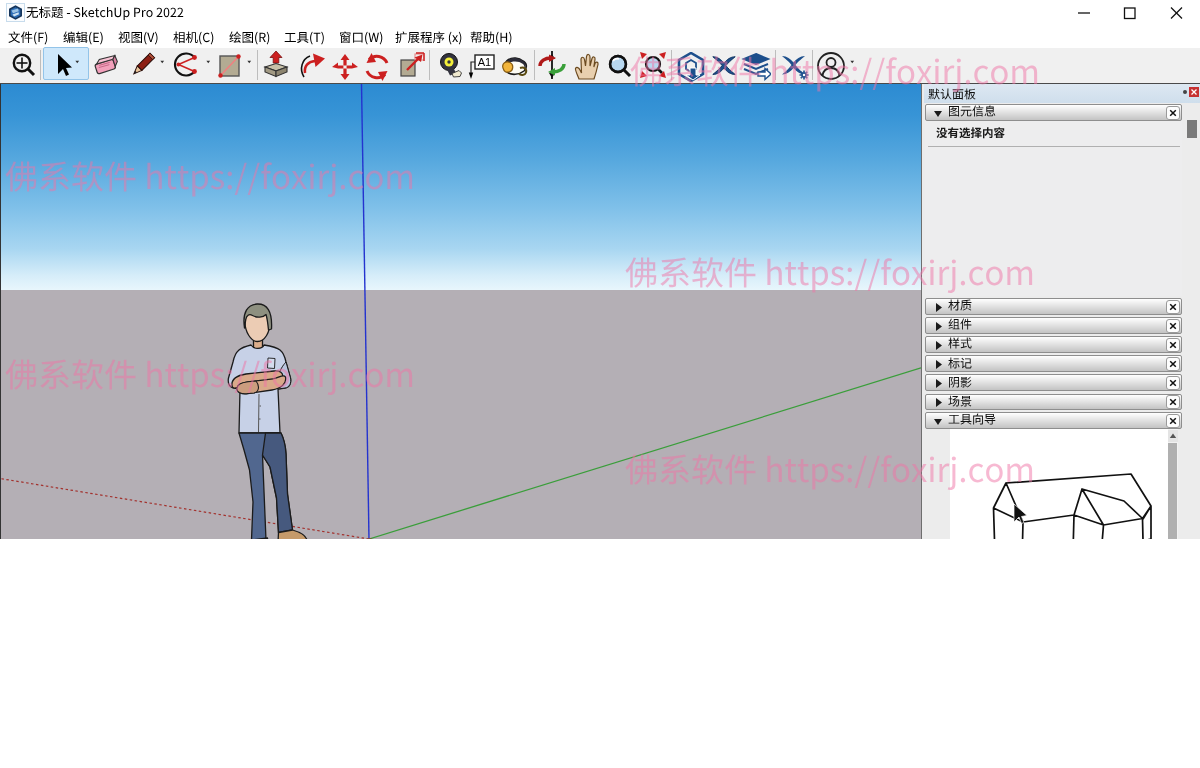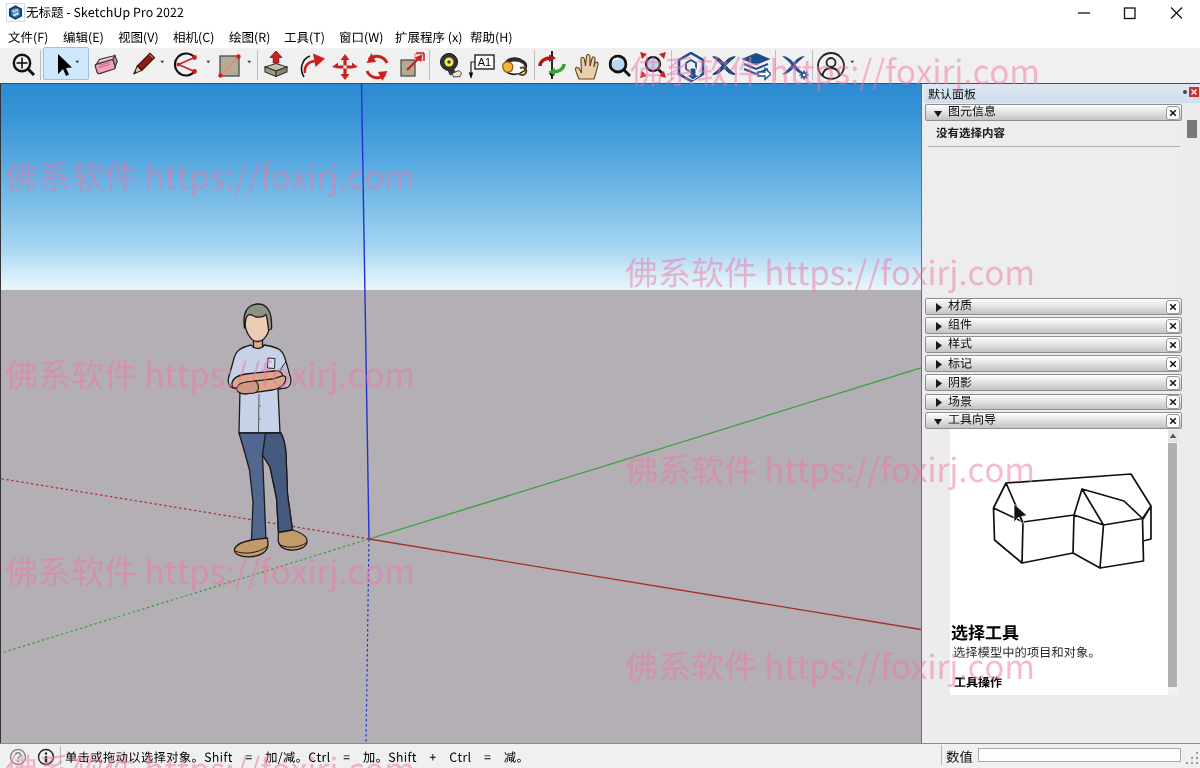--- a/index.html
+++ b/index.html
@@ -1,14 +1,14 @@
 <!DOCTYPE html>
 <html><head><meta charset="utf-8"><style>
 html,body{margin:0;padding:0}
-#root{position:relative;width:1200px;height:768px;overflow:hidden;background:#86efac;font-family:"Liberation Sans",sans-serif}
+#root{position:relative;width:1200px;height:539px;overflow:hidden;background:#86efac;font-family:"Liberation Sans",sans-serif}
 </style></head><body>
 <div id="root">
 <div style="position:absolute;left:0;top:0;width:1200px;height:27px;background:#fff"></div>
 <svg style="position:absolute;left:6px;top:3px" width="19" height="19" viewBox="0 0 19 19">
 <rect x="0.5" y="0.5" width="18" height="18" fill="#fafcfe" stroke="#c8dcEC" stroke-width="1"></rect>
 <g>
 <path d="M9.5 2.2 L16 5.8 L16 13.2 L9.5 16.8 L3 13.2 L3 5.8 Z" fill="#16365c"></path>
 <path d="M9.5 4.2 L14.3 6.8 L14.3 12.3 L9.5 14.9 L4.7 12.3 L4.7 6.8 Z" fill="#2d6db5"></path>
 <path d="M5.5 7.5 L12 5.5 L12.8 8.2 L7 10.2 Z" fill="#9cc3e4"></path>
 <path d="M6.5 11.5 L12.5 9.2 L13 11.2 L8 13.4 Z" fill="#cfe3f2"></path>

